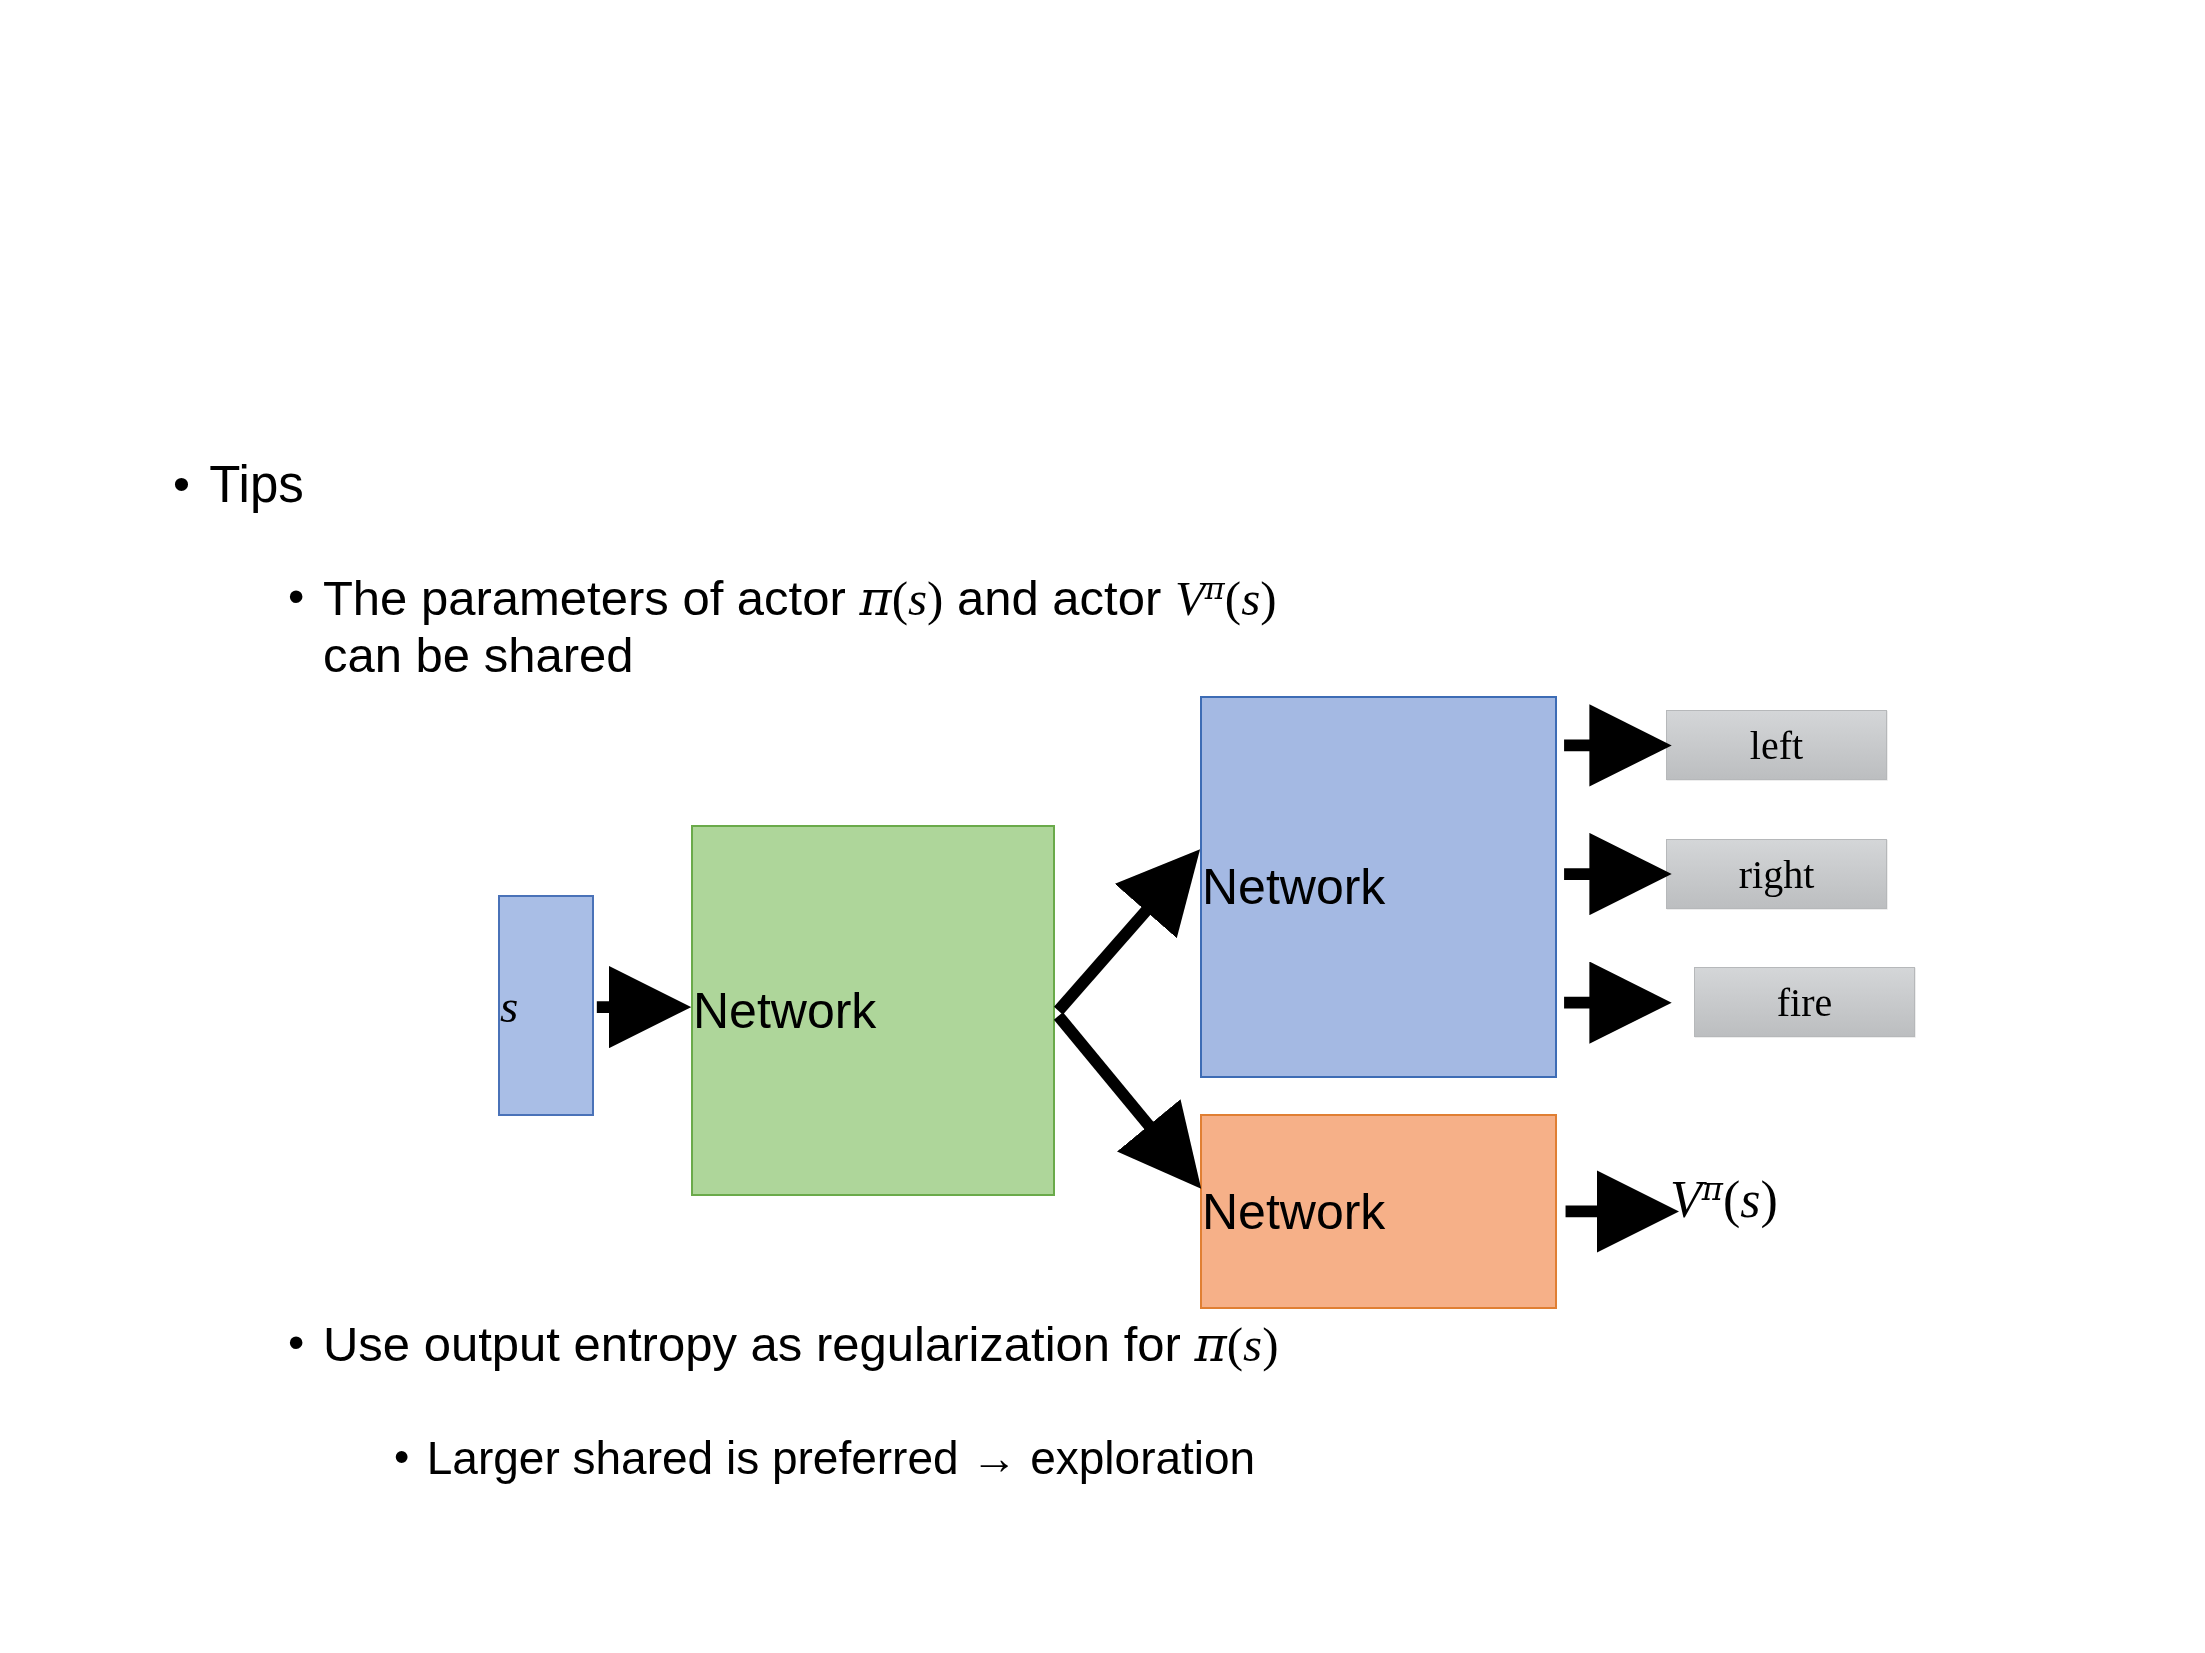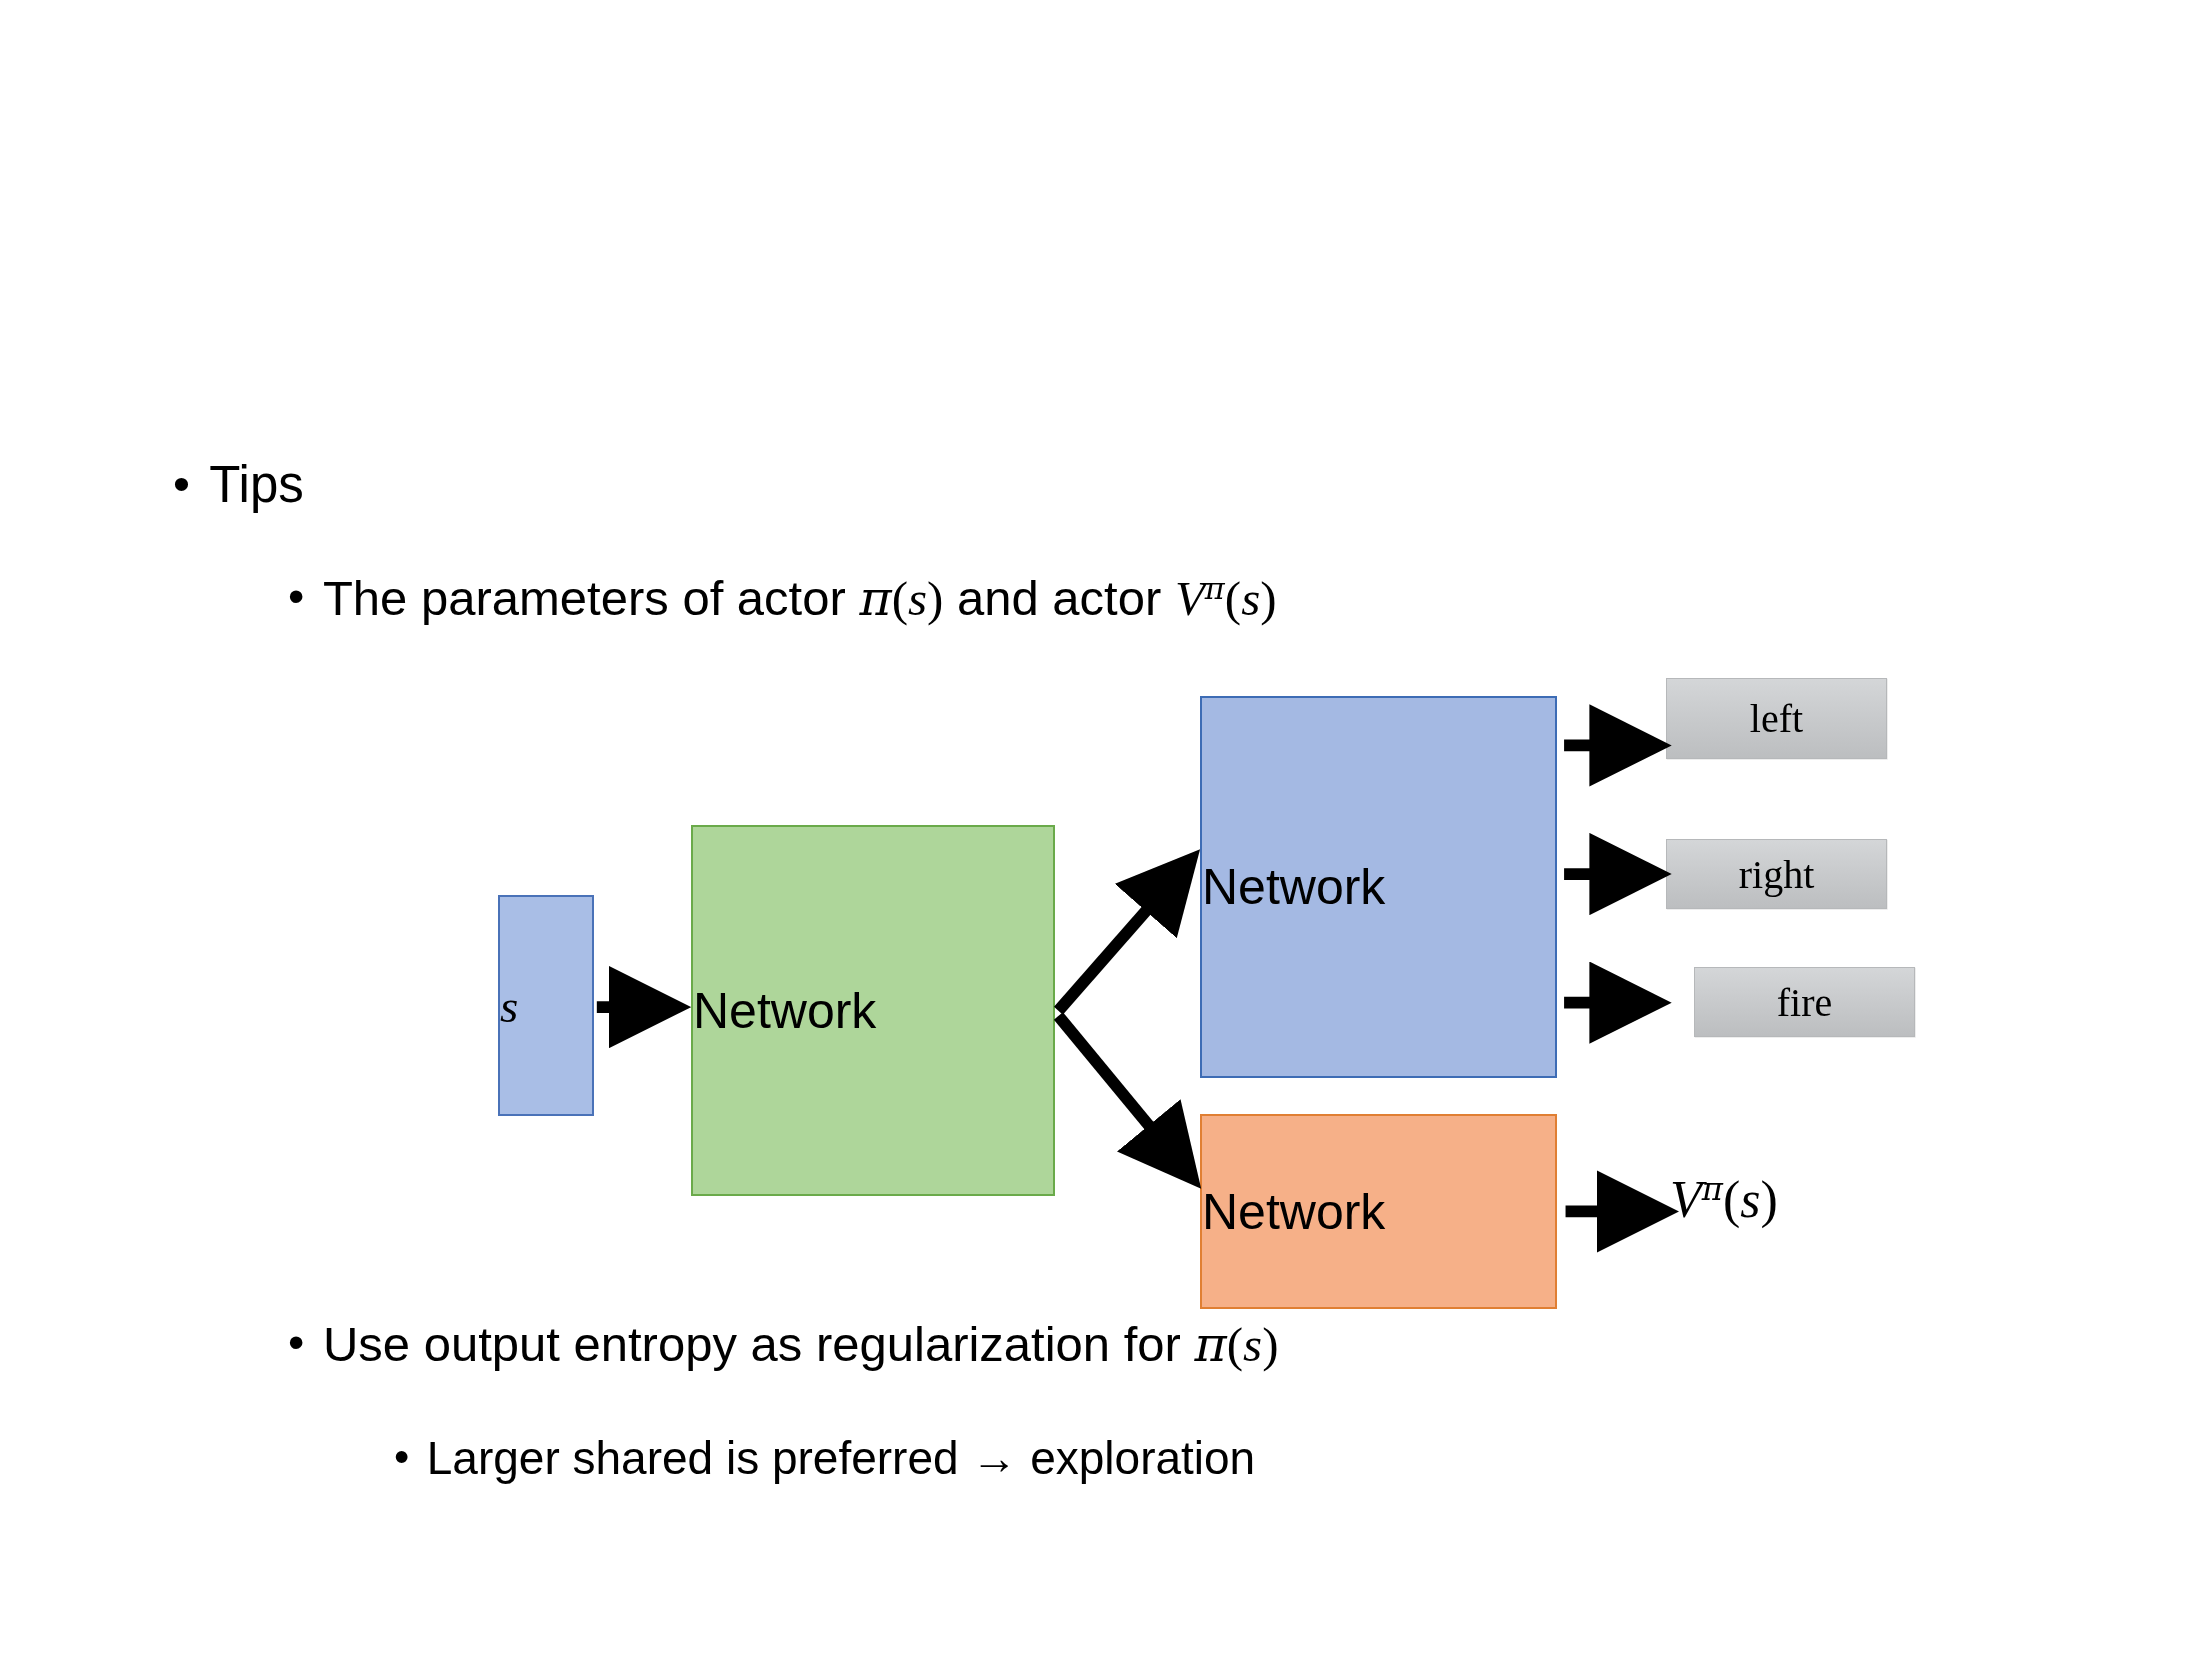--- a/index.html
+++ b/index.html
@@ -167,21 +167,21 @@
     display: flex;
     align-items: center;
     justify-content: center;
     font-family: "Liberation Serif", "DejaVu Serif", serif;
     font-size: 40px;
     color: #000000;
     background: linear-gradient(180deg, #d4d6d8 0%, #c9cbcd 45%, #bcbec0 100%);
     border: 1.5px solid #b6b8ba;
     box-shadow: 0.7px 0.7px 0 rgba(0,0,0,0.10);
   }
-  #action-left  { left: 1666px; top: 678px;  width: 221px; height: 81px; }
+  #action-left  { left: 1666px; top: 710px;  width: 221px; height: 70px; }
   #action-right { left: 1666px; top: 839px; width: 221px; height: 70px; font-family: Liberation Serif, serif; }
   #action-fire  { left: 1666px; top: 967px; width: 221px; height: 70px; margin-left: 28px; }
 
   #value-output {
     position: absolute;
     left: 1670px;
     top: 1169px;
     font-size: 52px;
     color: #000;
     white-space: nowrap;
@@ -193,21 +193,21 @@
 <div id="slide">
 
 
   <div class="bullet-row" id="bullet-tips">
     <span class="bullet-dot">•</span>
     <span class="bullet-text">Tips</span>
   </div>
 
   <div class="bullet-row" id="bullet-params">
     <span class="bullet-dot">•</span>
-    <span class="bullet-text"><span>The parameters of actor </span><span class="math"><span class="pi-glyph">π</span><span class="upr">(</span>s<span class="upr">)</span></span><span>  and actor </span><span class="math">V<sup class="pi-glyph">π</sup><span class="upr">(</span>s<span class="upr">)</span></span><br></span>
+    <span class="bullet-text"><span>The parameters of actor </span><span class="math"><span class="pi-glyph">π</span><span class="upr">(</span>s<span class="upr">)</span></span><span>  and actor </span><span class="math">V<sup class="pi-glyph">π</sup><span class="upr">(</span>s<span class="upr">)</span></span><br><span>can be shared</span></span>
   </div>
 
   <div id="diagram-wrap">
 
     <div class="node" id="node-state">
       <span class="math">s</span>
     </div>
 
     <div class="node" id="node-shared">
       <span>Network</span>

